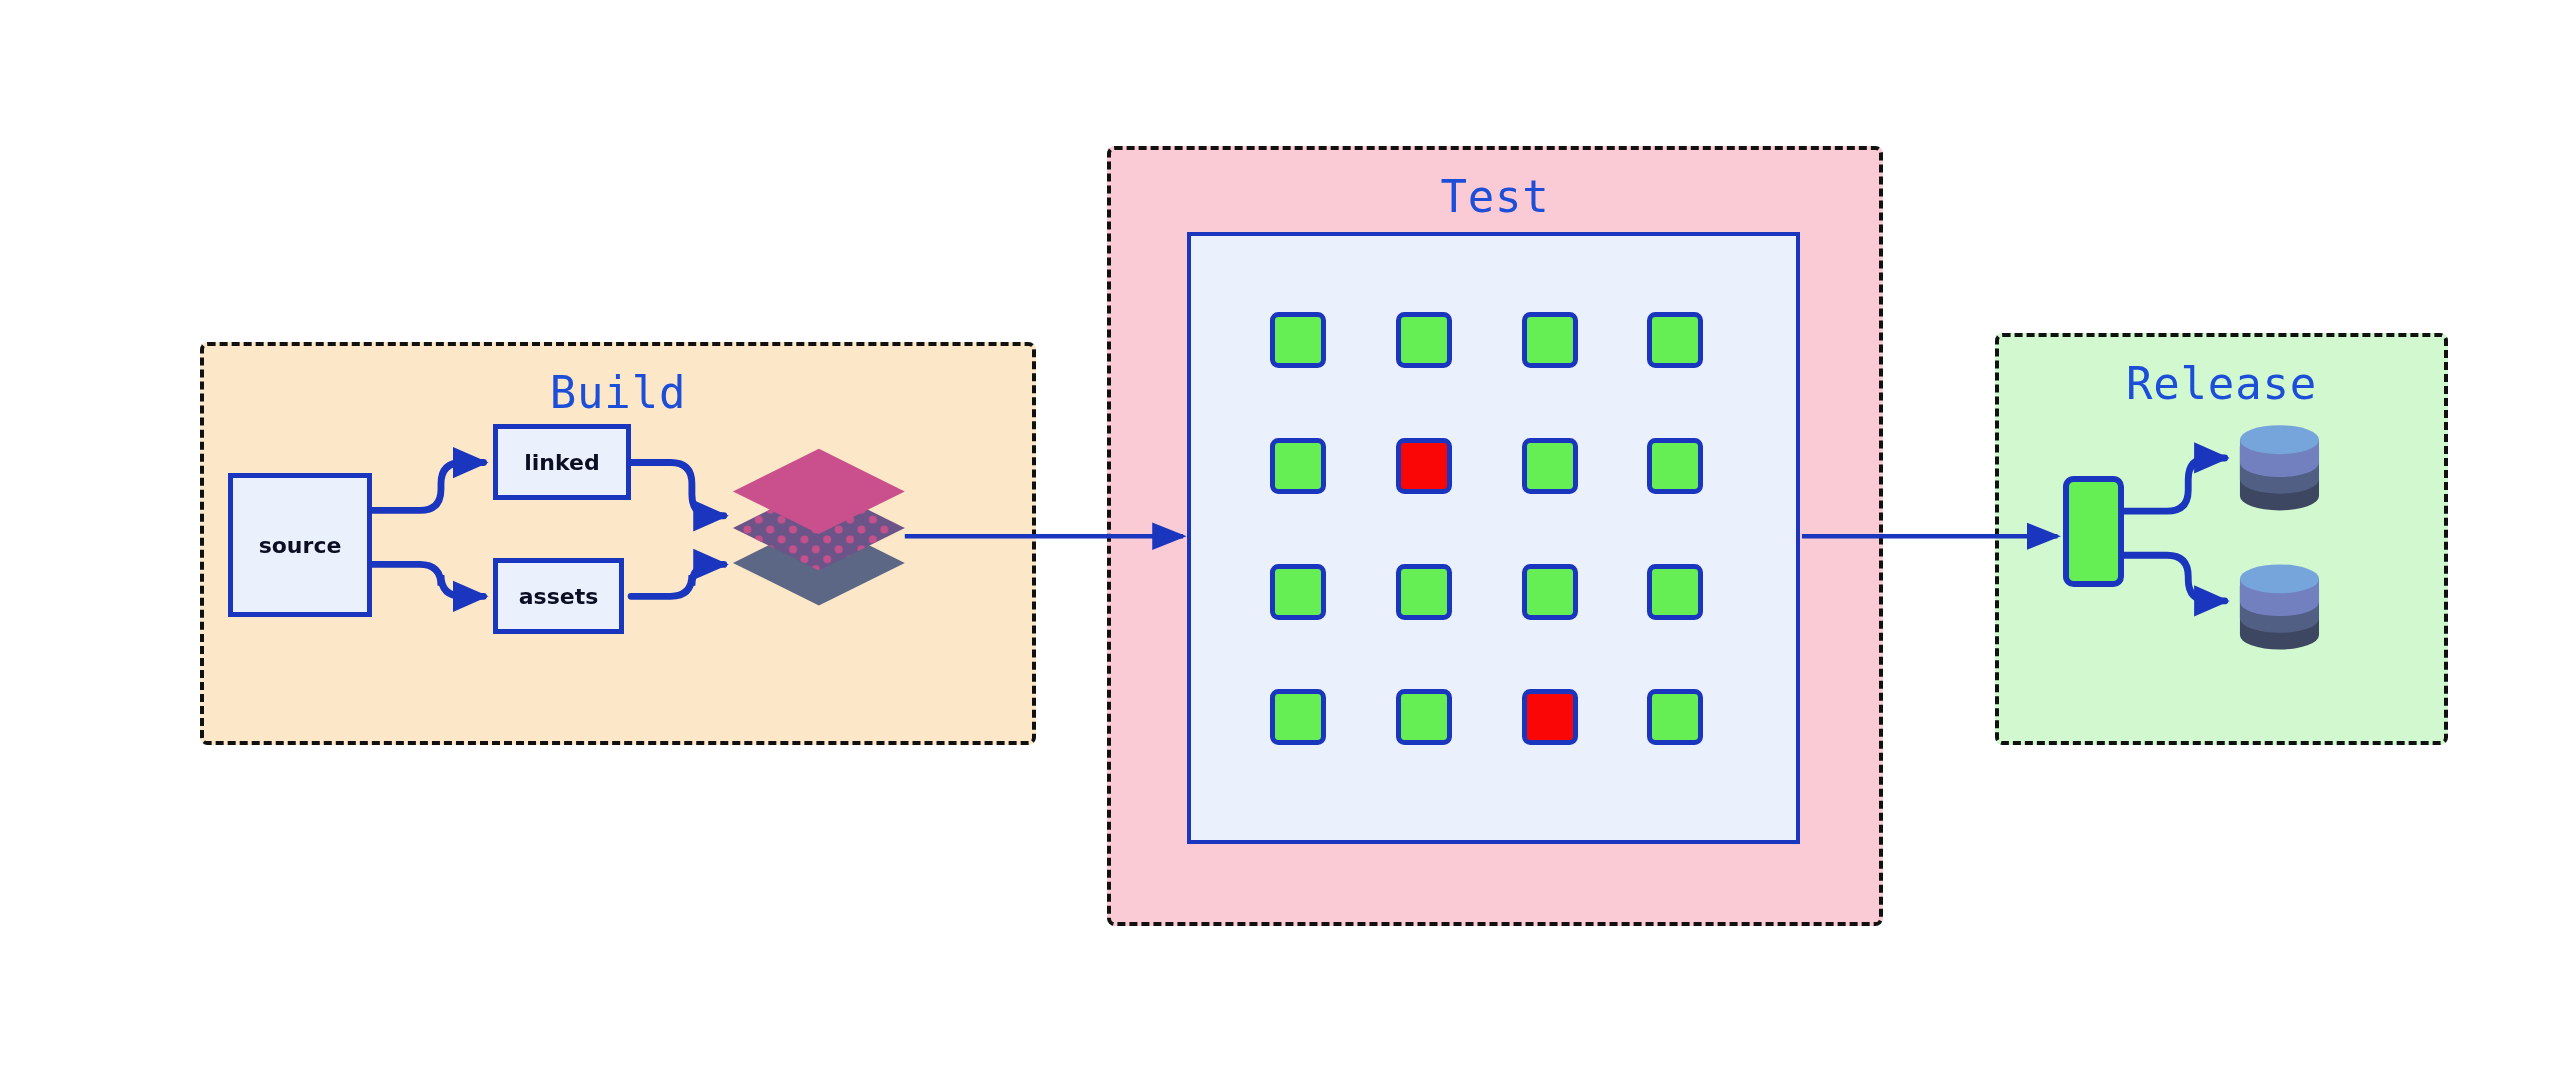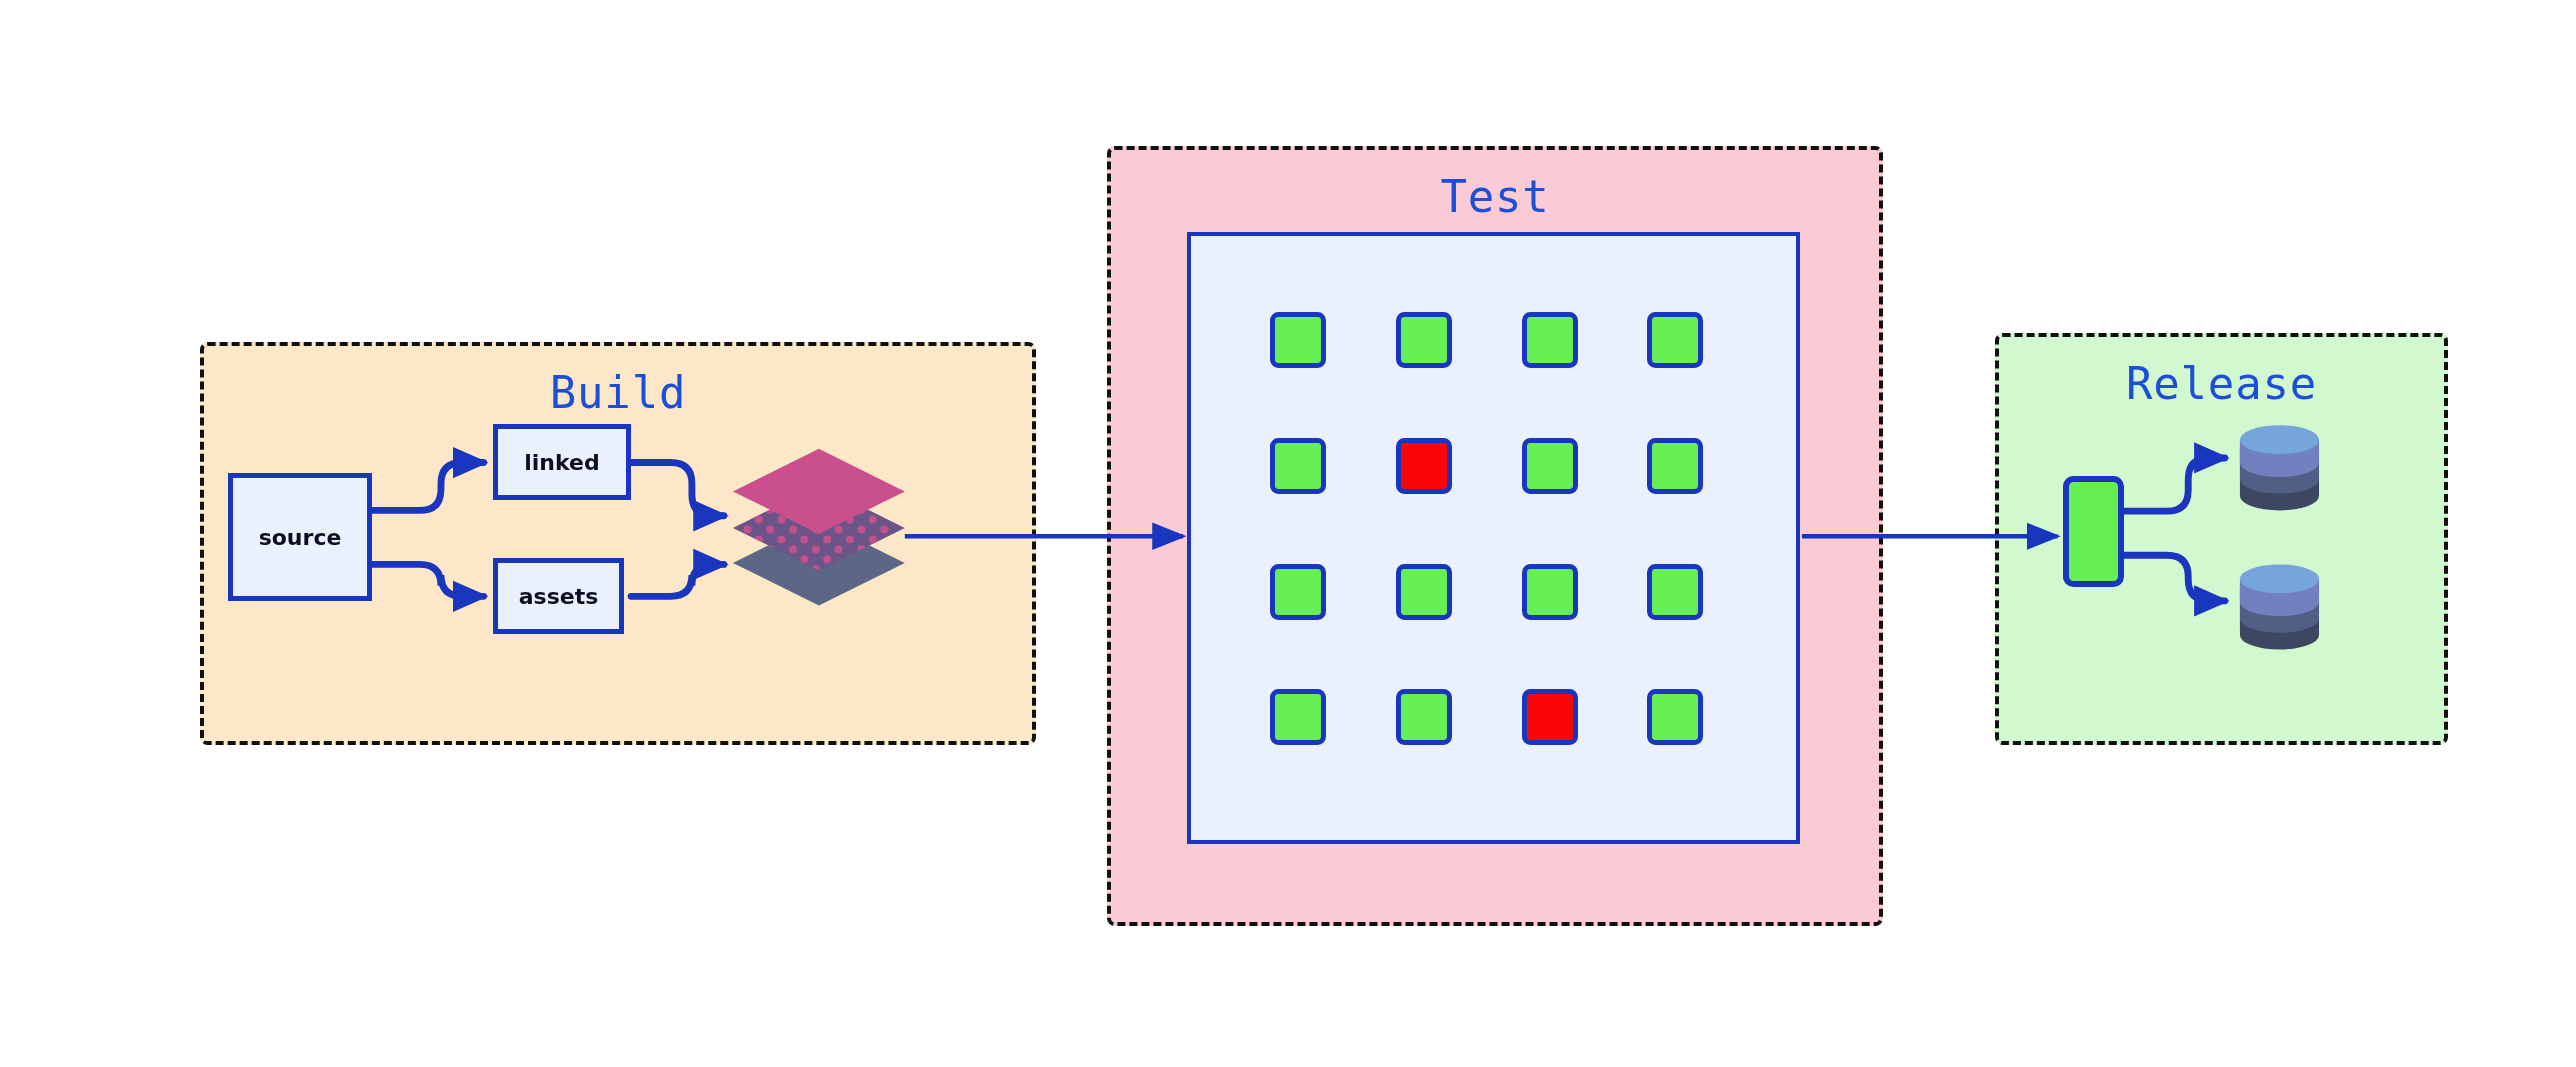--- a/index.html
+++ b/index.html
@@ -70,21 +70,21 @@
     background: #EAF0FC;
     border: 5.3px solid #1A35BE;
     display: flex;
     align-items: center;
     justify-content: center;
     color: #0C0F24;
     font-family: "DejaVu Sans", "Liberation Sans", sans-serif;
     font-weight: bold;
     font-size: 22px;
   }
-  #box-source { left: 228px; top: 473px; width: 144px; height: 128px; }
+  #box-source { left: 228px; top: 473px; width: 144px; height: 144px; }
   #box-linked { left: 493px; top: 424px; width: 138px; height: 76px; }
   #box-assets { left: 493px; top: 558px; width: 131px; height: 76px; }
 
   
   #test-inner {
     position: absolute;
     left: 1187px; top: 232px;
     width: 613px; height: 612px;
     box-sizing: border-box;
     background: #EAF0FC;

